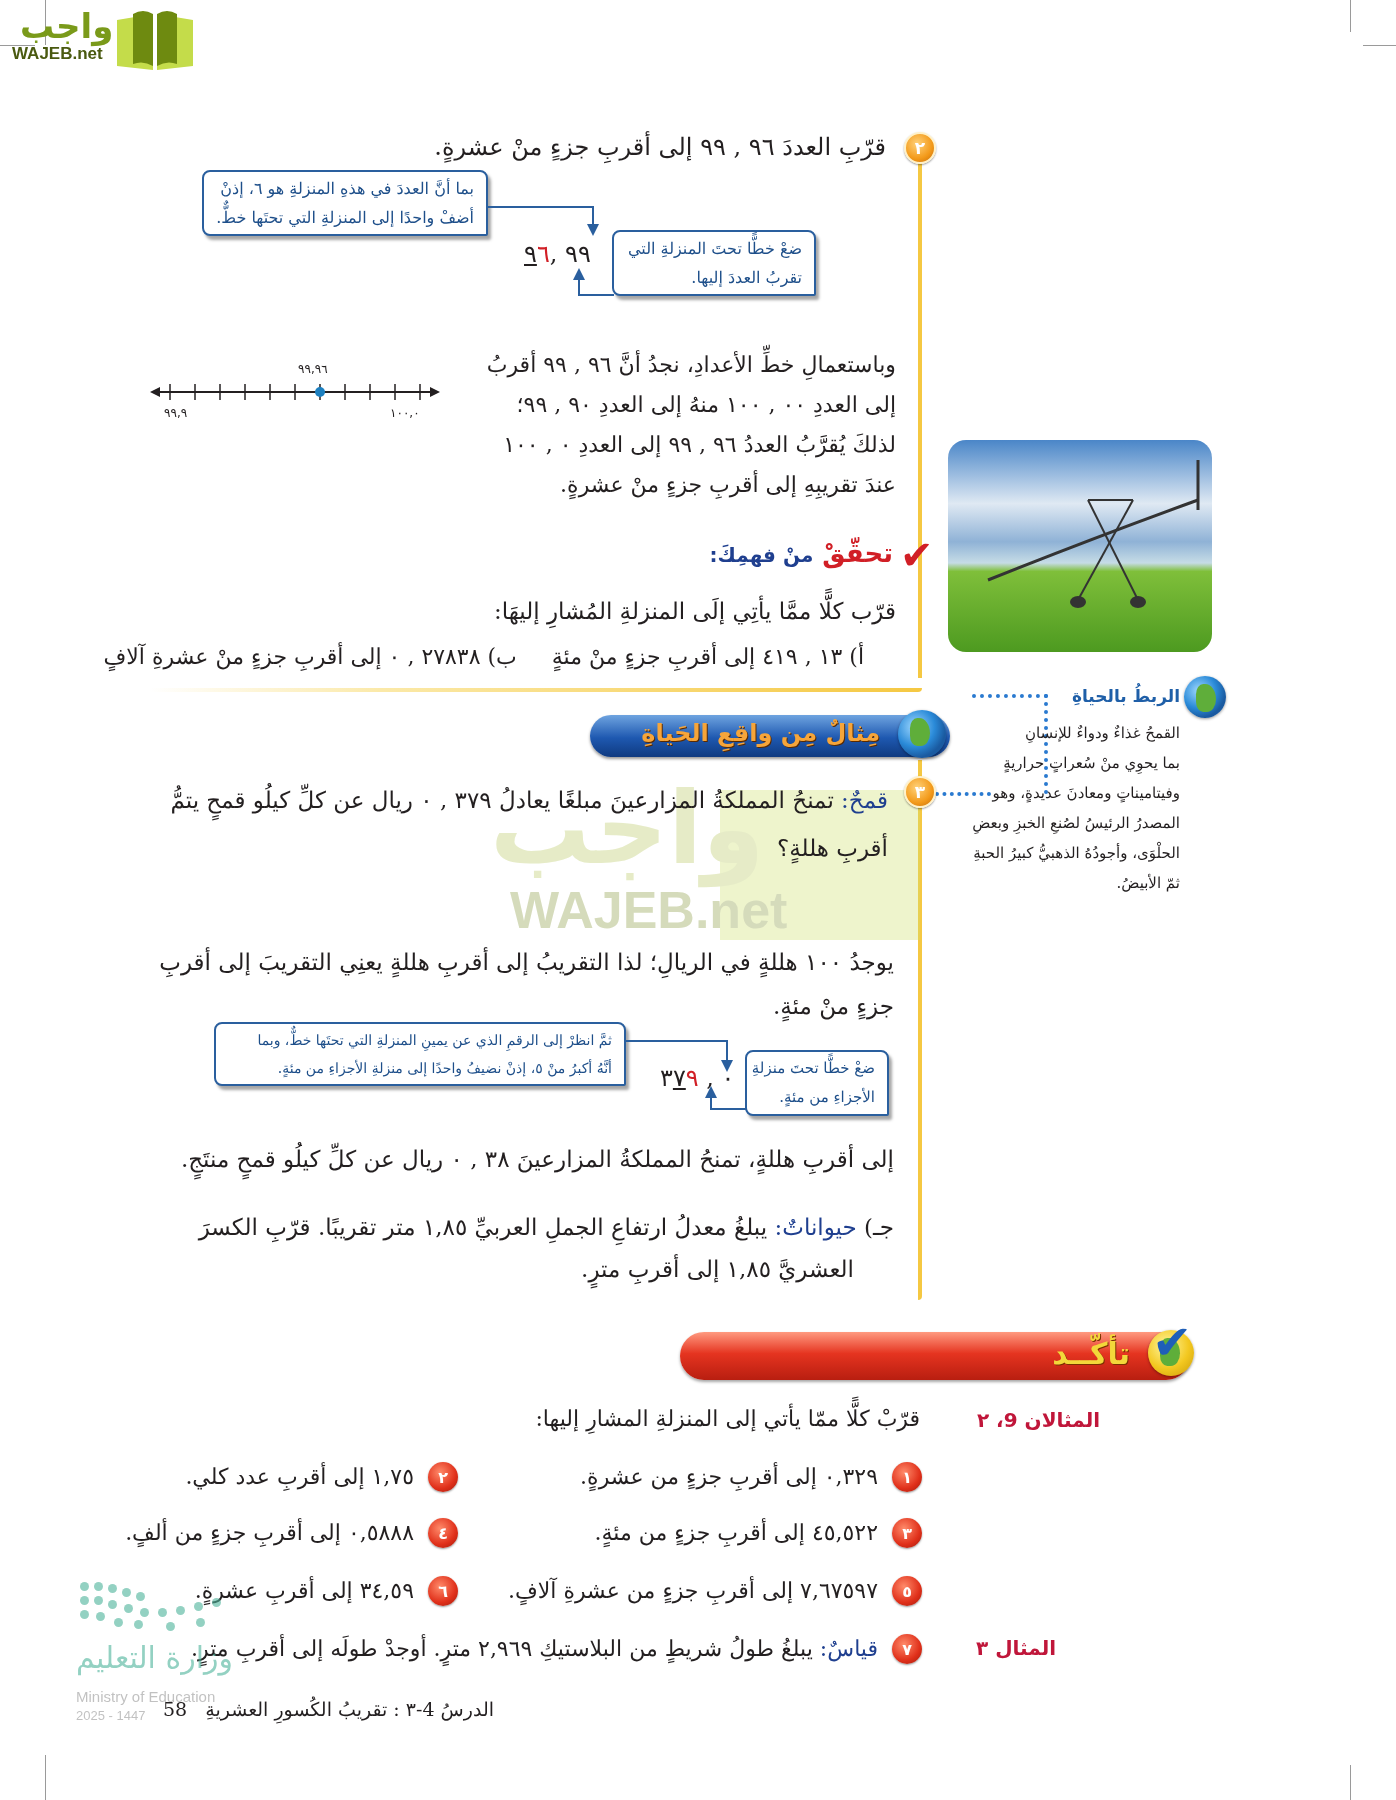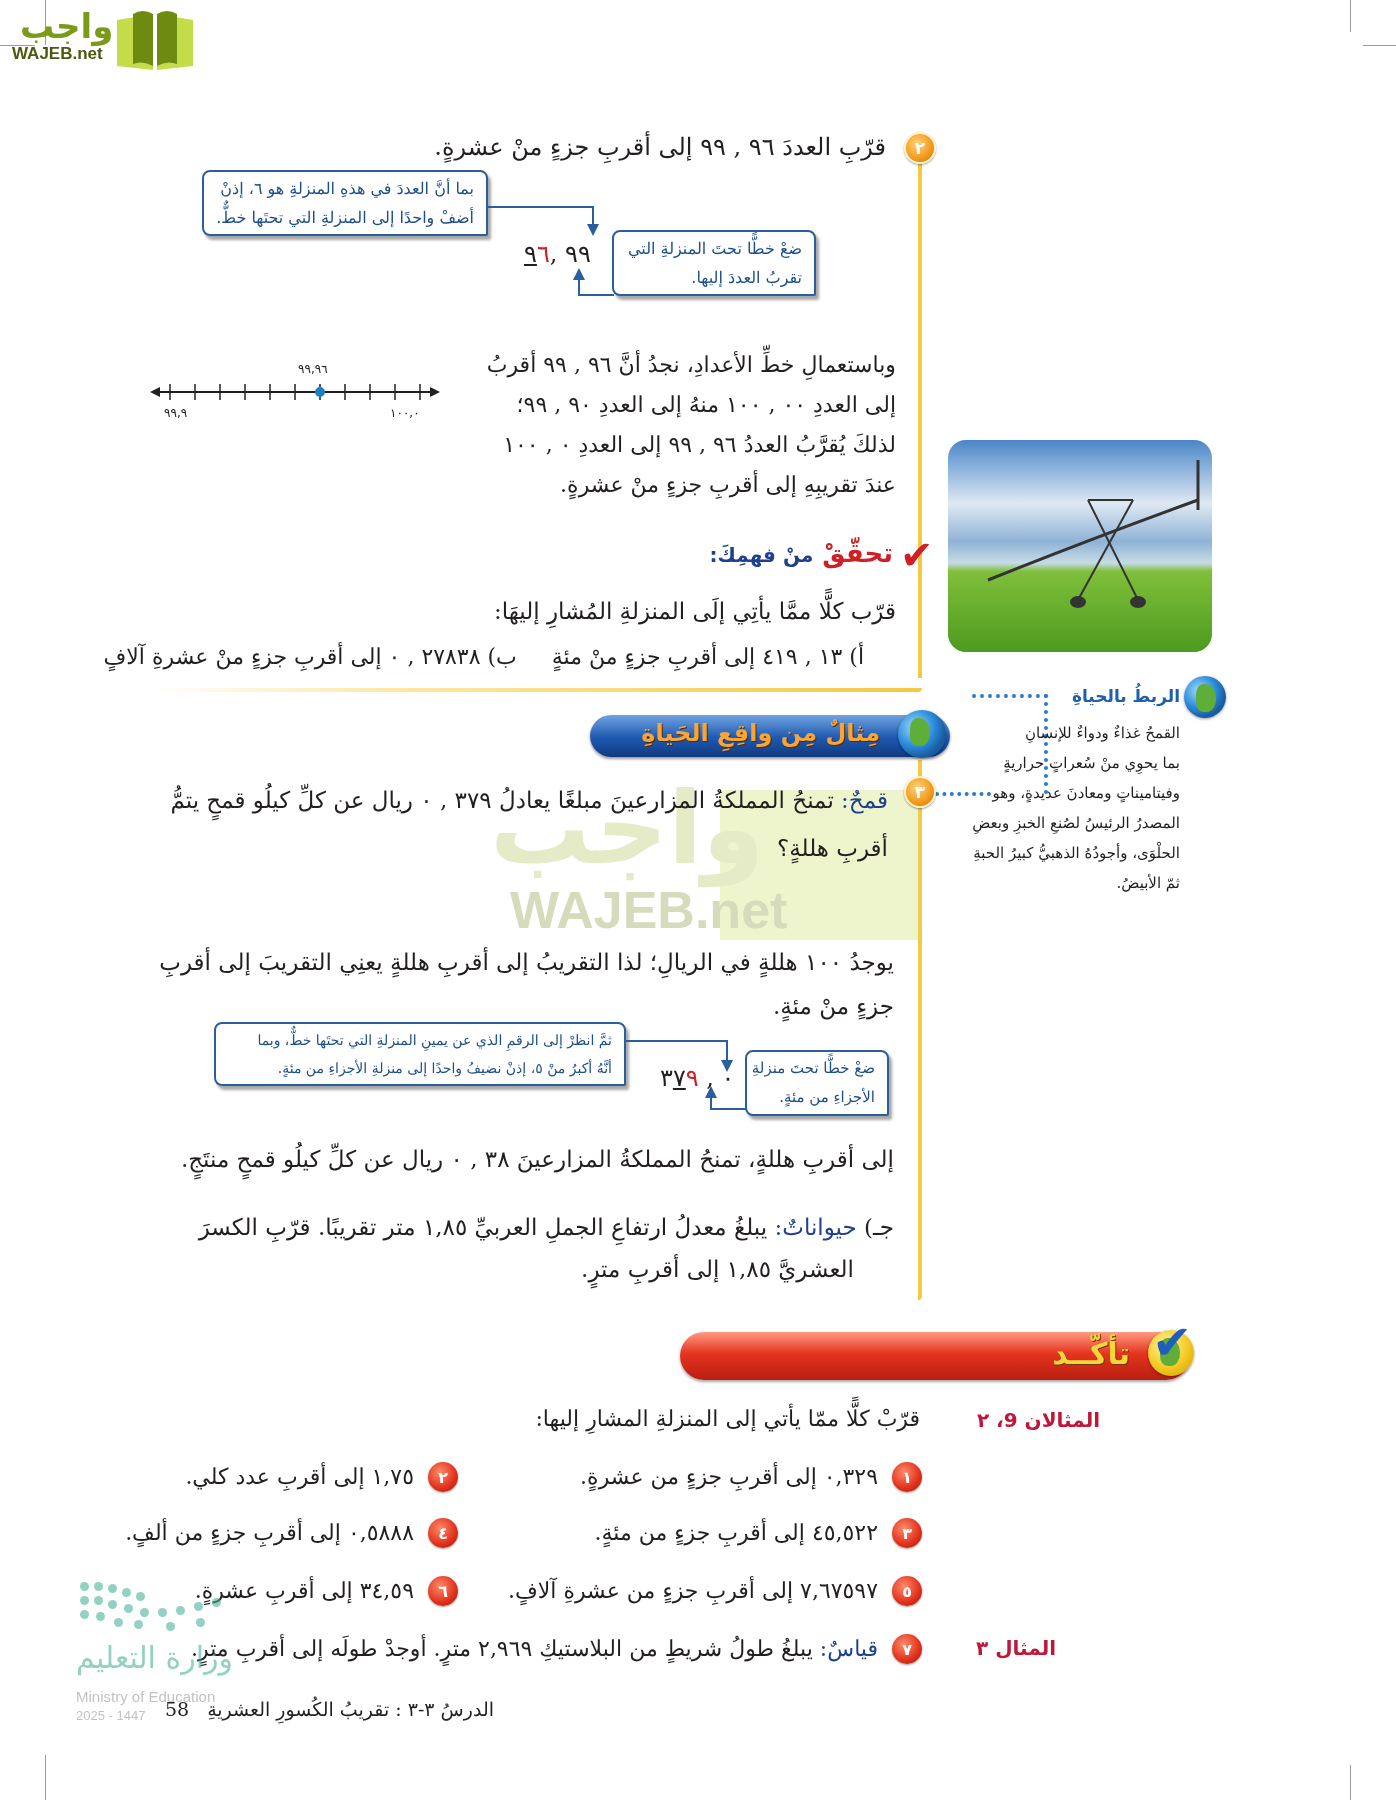--- a/index.html
+++ b/index.html
@@ -307,16 +307,16 @@
       <span style="left:58px;top:42px"></span>
       <span style="left:90px;top:44px"></span>
       <span style="left:120px;top:40px"></span>
   </div>
   <span class="moe-ar">وزارة التعليم</span>
   <span class="moe-en">Ministry of Education</span>
   <span class="moe-year">2025 - 1447</span>
 </div>
 
 <div class="footer" style="direction:rtl; left:auto; right:902px;">
-  <span class="bold">الدرسُ ٣-٣ :</span>
+  <span class="bold">الدرسُ 4-٣ :</span>
   <span>تقريبُ الكُسورِ العشريةِ</span>
   <span style="margin-right:12px;">58</span>
 </div>
 
 </body></html>

